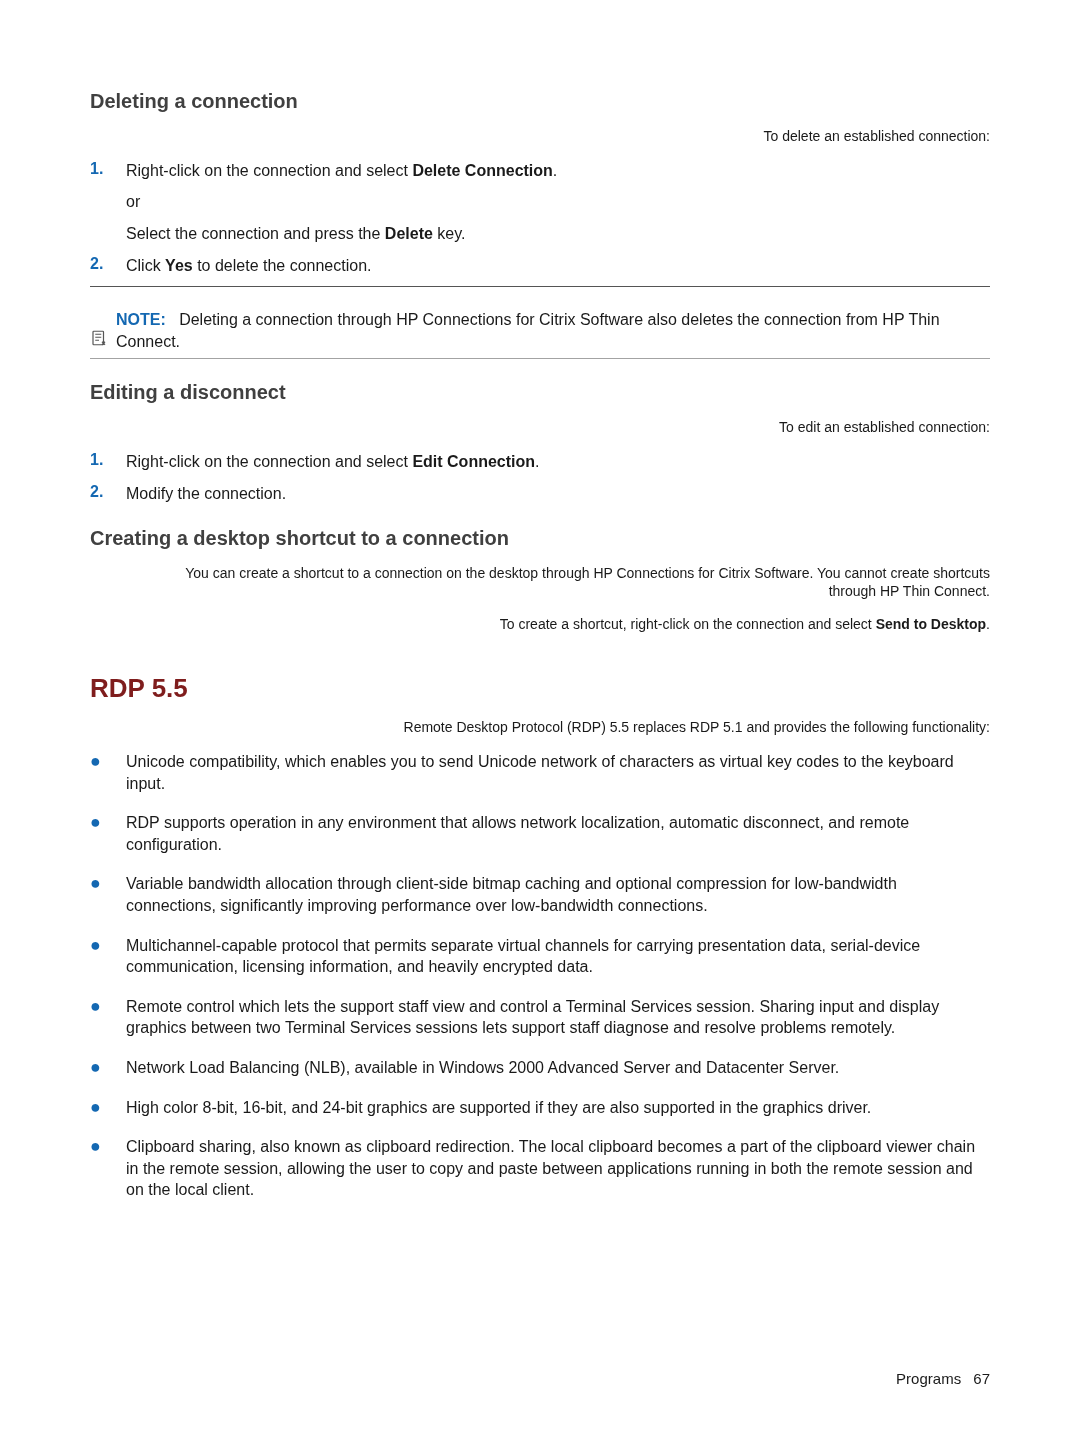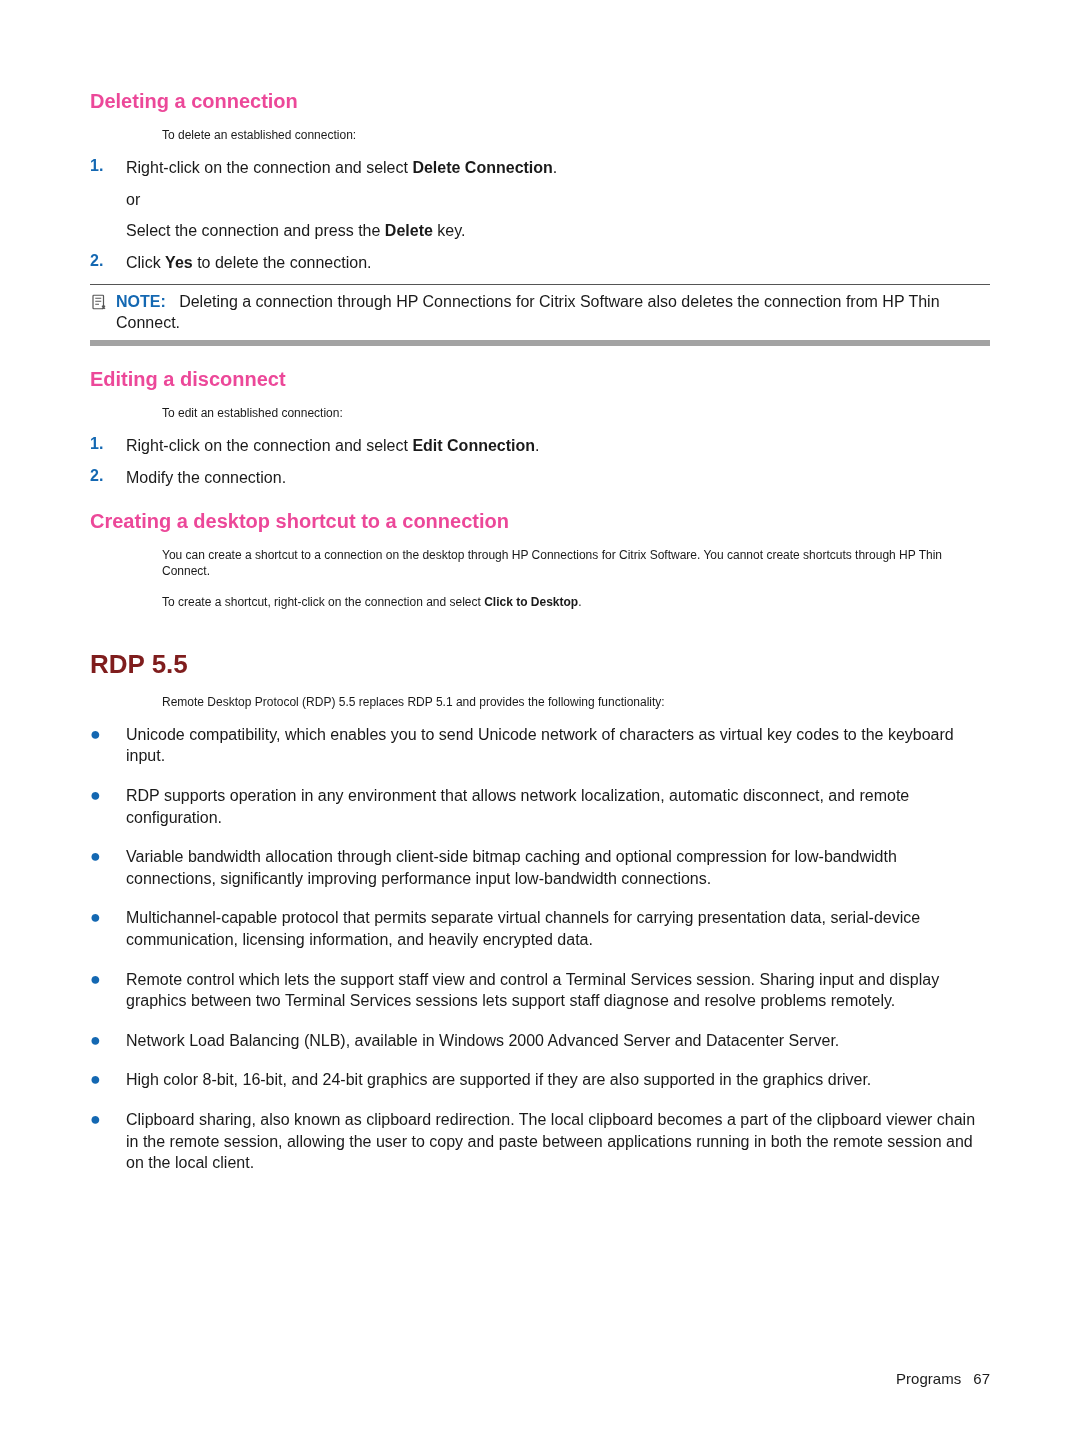--- a/index.html
+++ b/index.html
@@ -11,35 +11,36 @@
     width: 1080px;
     min-height: 1437px;
     background: #fff;
     position: relative;
     font-family: Arial, Helvetica, sans-serif;
     color: #1a1a1a;
     box-sizing: border-box;
     padding: 90px 90px 50px 90px;
   }
   .h3 {
-    color: #ec4899;
+    color: #404040;
     font-size: 20px;
     font-weight: bold;
     margin: 0 0 14px 0;
   }
   .h2 {
     color: #7f1d1d;
     font-size: 26px;
     font-weight: bold;
     margin: 39px 0 14px 0;
   }
   .body-text {
-    font-size: 12px;
+    font-size: 14px;
     line-height: 1.35;
     margin: 0 0 14px 0;
+    text-align: right;
   }
   .body-text b { font-weight: bold; }
   .indent {
     margin-left: 72px;
   }
   ol.steps {
     list-style: none;
     padding: 0;
     margin: 0 0 10px 0;
   }
@@ -57,27 +58,27 @@
   }
   ol.steps > li > .li-body {
     font-size: 16px;
     line-height: 1.35;
   }
   .sub {
     margin: 10px 0 0 0;
   }
   .note-box {
     border-top: 1px solid #555;
-    border-bottom: 6px solid #a3a3a3;
-    padding: 6px 0 6px 0;
+    border-bottom: 1px solid #a3a3a3;
+    padding: 22px 0 6px 0;
     margin: 8px 0 22px 0;
     font-size: 16px;
     line-height: 1.35;
     display: flex;
-    align-items: flex-start;
+    align-items: flex-end;
   }
   .note-box .note-icon {
     width: 26px;
     flex: 0 0 26px;
     margin-top: 2px;
   }
   .note-box .note-icon svg {
     width: 18px;
     height: 18px;
   }
@@ -171,38 +172,38 @@
       <span class="num">2.</span>
       <div class="li-body">
         <span>Modify the connection.</span>
       </div>
     </li>
   </ol>
 
   <div class="h3" style="margin-top:22px">Creating a desktop shortcut to a connection</div>
   <div class="body-text indent">You can create a shortcut to a connection on the desktop through HP Connections for Citrix Software. You cannot create shortcuts through HP Thin Connect.</div>
   <div class="body-text indent">
-    <span>To create a shortcut, right-click on the connection and select </span><b>Click to Desktop</b><span>.</span>
+    <span>To create a shortcut, right-click on the connection and select </span><b>Send to Desktop</b><span>.</span>
   </div>
 
   <div class="h2">RDP 5.5</div>
   <div class="body-text indent">Remote Desktop Protocol (RDP) 5.5 replaces RDP 5.1 and provides the following functionality:</div>
 
   <ul class="bullets indent">
     <li>
         <span class="dot">●</span>
         <div class="li-body">Unicode compatibility, which enables you to send Unicode network of characters as virtual key codes to the keyboard input.</div>
       </li>
     <li>
         <span class="dot">●</span>
         <div class="li-body">RDP supports operation in any environment that allows network localization, automatic disconnect, and remote configuration.</div>
       </li>
     <li>
         <span class="dot">●</span>
-        <div class="li-body">Variable bandwidth allocation through client-side bitmap caching and optional compression for low-bandwidth connections, significantly improving performance input low-bandwidth connections.</div>
+        <div class="li-body">Variable bandwidth allocation through client-side bitmap caching and optional compression for low-bandwidth connections, significantly improving performance over low-bandwidth connections.</div>
       </li>
     <li>
         <span class="dot">●</span>
         <div class="li-body">Multichannel-capable protocol that permits separate virtual channels for carrying presentation data, serial-device communication, licensing information, and heavily encrypted data.</div>
       </li>
     <li>
         <span class="dot">●</span>
         <div class="li-body">Remote control which lets the support staff view and control a Terminal Services session. Sharing input and display graphics between two Terminal Services sessions lets support staff diagnose and resolve problems remotely.</div>
       </li>
     <li>

